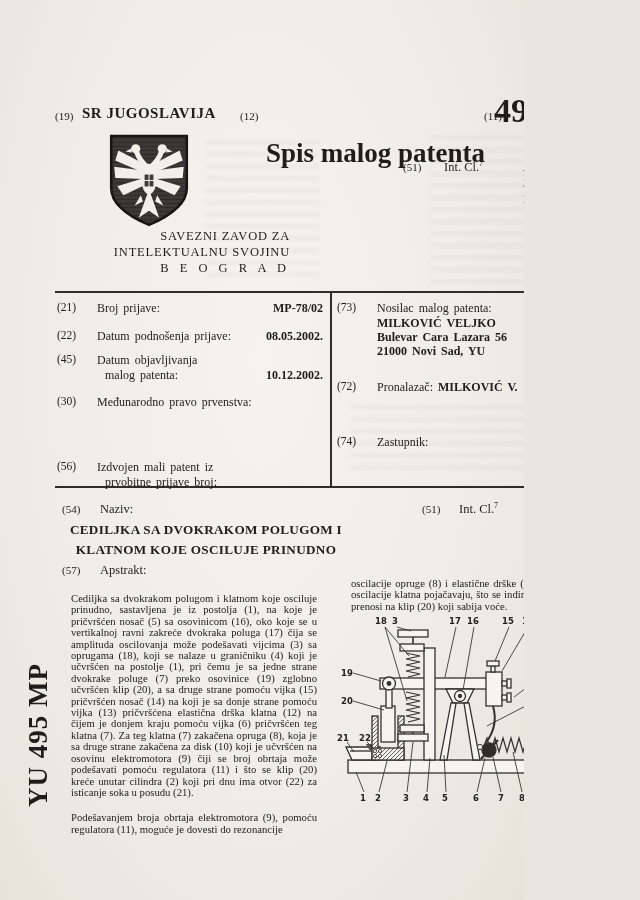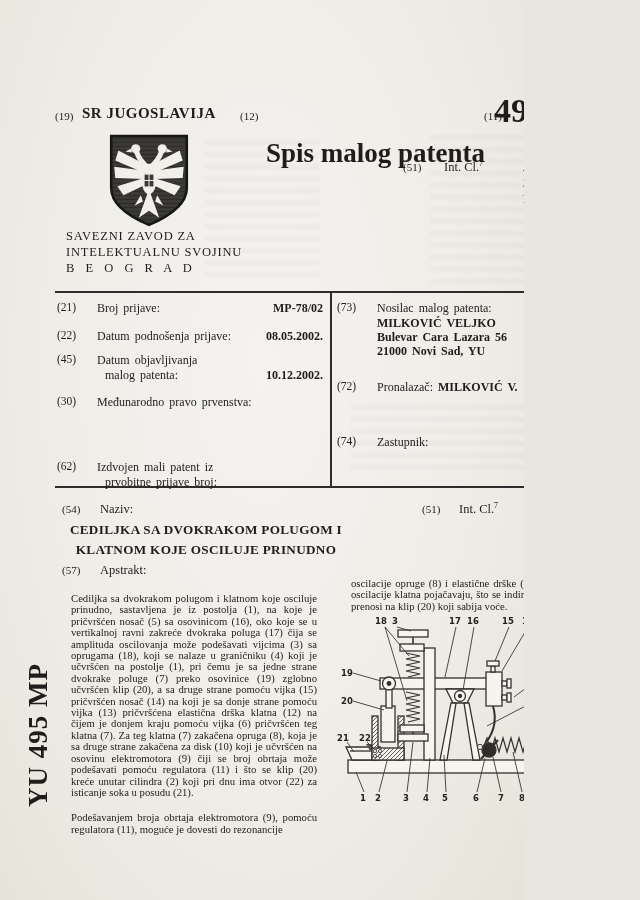--- a/index.html
+++ b/index.html
@@ -78,21 +78,21 @@
 
       <path d="M37,62 L31,72 L39,68 Z" fill="#f1efe9"></path>
       <path d="M53,62 L59,72 L51,68 Z" fill="#f1efe9"></path>
 
       <rect x="40" y="41" width="10" height="13" fill="#3b3a38" stroke="#f1efe9" stroke-width="1.4"></rect>
       <line x1="45" y1="41" x2="45" y2="54" stroke="#f1efe9" stroke-width="1"></line>
       <line x1="40" y1="47.5" x2="50" y2="47.5" stroke="#f1efe9" stroke-width="1"></line>
     </svg>
   </div>
 
-  <div class="abs" style="left:66px;top:228px;width:232px;text-align:left;font-size:12.5px;line-height:16px;letter-spacing:.8px;">
+  <div class="abs" style="left:58px;top:228px;width:232px;text-align:right;font-size:12.5px;line-height:16px;letter-spacing:.8px;">
     <div>SAVEZNI ZAVOD ZA</div>
     <div>INTELEKTUALNU SVOJINU</div>
     <div style="letter-spacing:4px;">B E O G R A D</div>
   </div>
 
   <div class="abs rule" style="left:55px;top:291px;width:563px;height:2px;"></div>
   <div class="abs rule" style="left:330px;top:291px;width:2px;height:197px;"></div>
   <div class="abs rule" style="left:55px;top:486px;width:563px;height:2px;"></div>
 
   <div class="row bib" style="top:301px;height:16px;">
@@ -109,21 +109,21 @@
     <span class="rowcode">(45)</span>
     <span class="rowlab">Datum objavljivanja</span>
     <span class="rowlab2">malog patenta:</span>
     <span class="rowval" style="top:15px;">10.12.2002.</span>
   </div>
   <div class="row bib" style="top:395px;height:16px;">
     <span class="rowcode">(30)</span>
     <span class="rowlab">Međunarodno pravo prvenstva:</span>
   </div>
   <div class="row bib" style="top:460px;height:32px;">
-    <span class="rowcode">(62)</span>
+    <span class="rowcode">(56)</span>
     <span class="rowlab">Izdvojen mali patent iz</span>
     <span class="rowlab2">prvobitne prijave broj:</span>
   </div>
 
   <div class="rrow bib" style="top:301px;height:60px;">
     <span class="rowcode">(73)</span>
     <span class="rowlab">Nosilac malog patenta:</span>
     <span class="rowlab val" style="top:15px;">MILKOVIĆ VELJKO</span>
     <span class="rowlab val" style="top:29px;">Bulevar Cara Lazara 56</span>
     <span class="rowlab val" style="top:43px;">21000 Novi Sad, YU</span>

